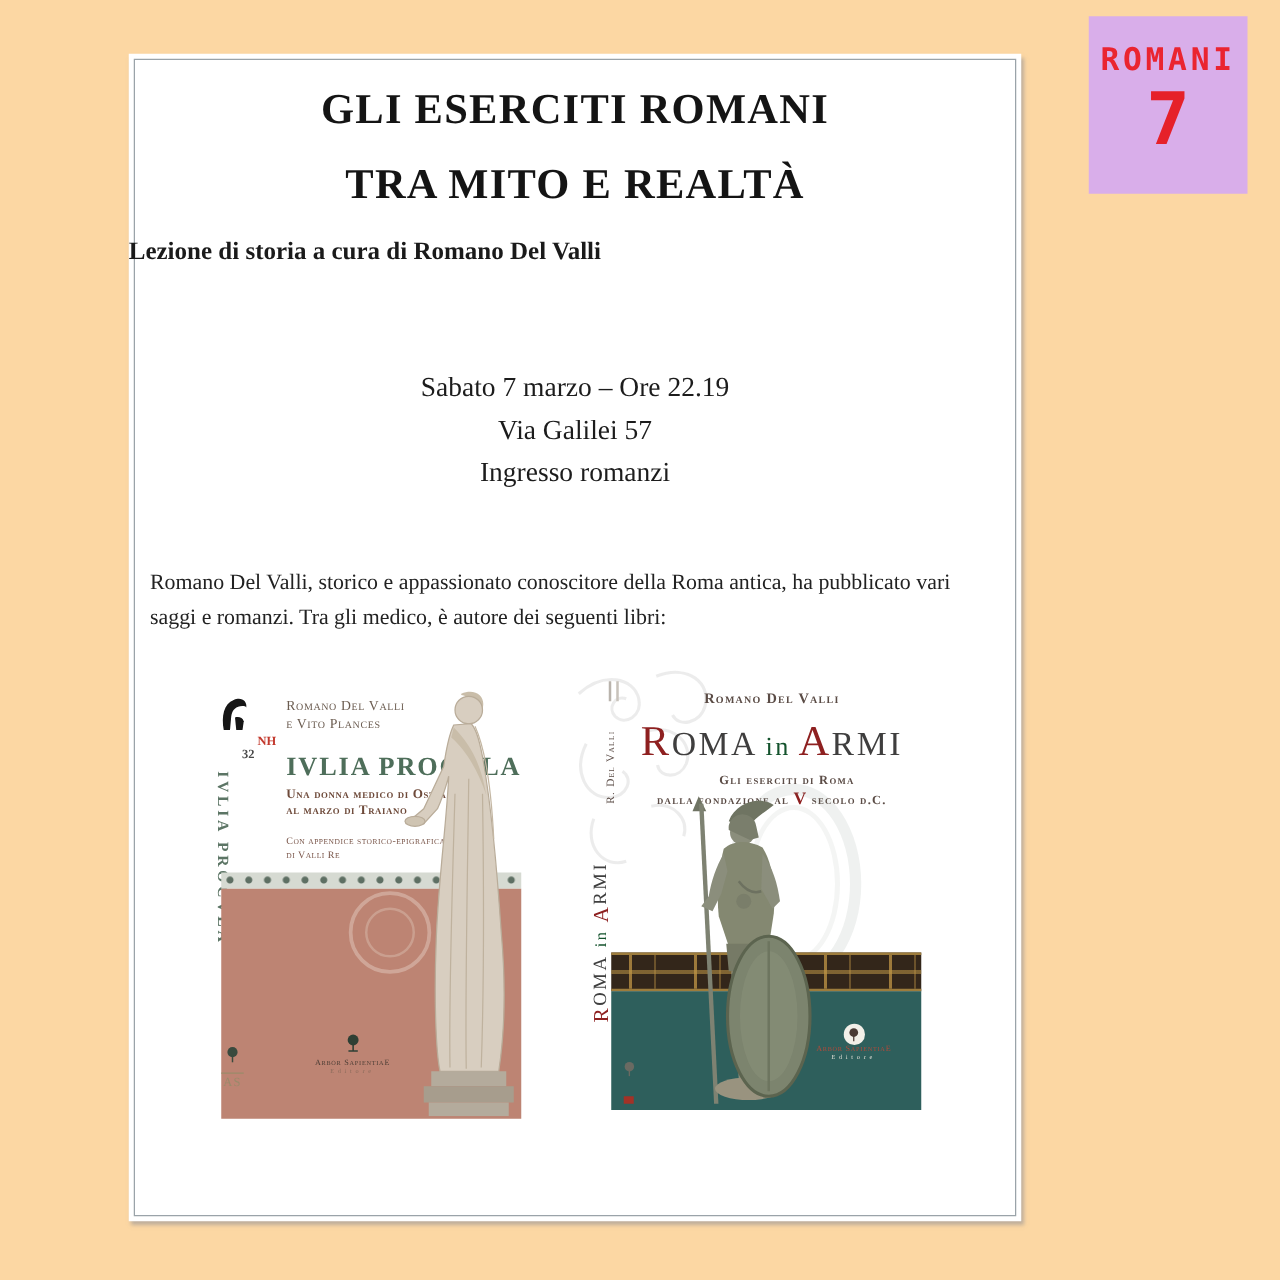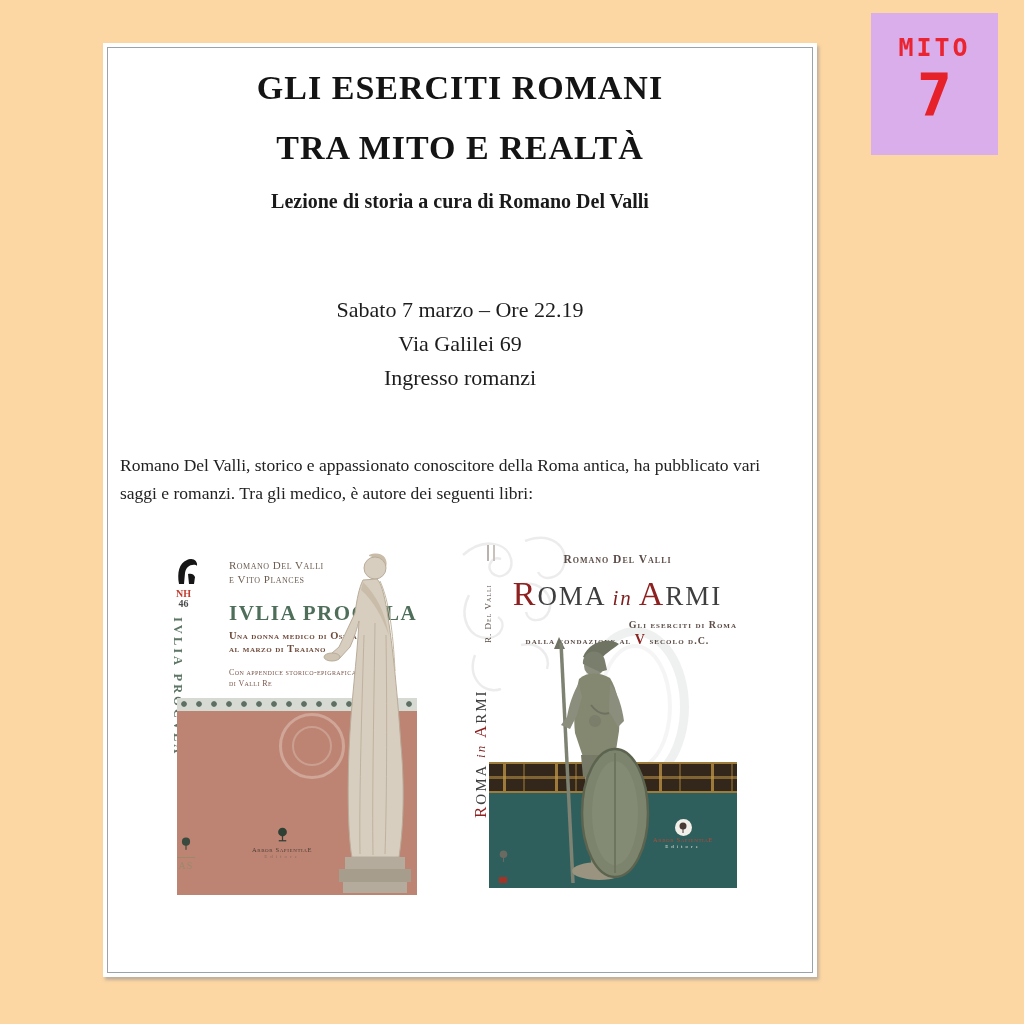--- a/index.html
+++ b/index.html
@@ -20,21 +20,21 @@
 
   
   .flyer { position:absolute; left:103px; top:43px; width:714px; height:934px;
     background:#ffffff; box-shadow:2px 3px 3px rgba(140,140,150,.55); }
   .flyer-border { position:absolute; inset:4px; border:1px solid #9aa3a9; pointer-events:none; }
 
   .title { position:absolute; left:0; width:100%; margin:0; text-align:center;
     font-weight:bold; color:#141414; font-size:34px; letter-spacing:1px; }
   .title.l1 { top:26px; }
   .title.l2 { top:86px; }
-  .lecture { position:absolute; top:147px; left:0; width:100%; text-align:center;
+  .lecture { position:absolute; top:147px; left:0; width:100%; 
     font-weight:bold; font-size:20px; color:#1a1a1a; }
 
   .event-block { position:absolute; top:250px; left:0; width:100%; text-align:center;
     font-size:22px; line-height:34px; color:#1c1c1c; }
 
   .desc { position:absolute; top:392px; left:17px; width:692px;
     font-size:17.5px; line-height:28px; color:#222;margin-top:16px; }
 
   
   .book { position:absolute; background:#fff; }
@@ -42,21 +42,21 @@
   .book-right { left:350px; top:488px; width:284px; height:357px; }
 
   .sc { font-variant:small-caps; }
   .vert-down { writing-mode:vertical-rl; }
   .vert-up   { writing-mode:vertical-rl; transform:rotate(180deg); }
 
   
   .bl-helmet { position:absolute; left:8px; top:12px; width:24px; height:30px; }
   .bl-series { position:absolute; left:9px; top:44px; text-align:center; line-height:10px;
     font-weight:bold; font-size:10px; }
-  .bl-series .code { color:#c33a2e; display:block; }
+  .bl-series .code { color:#c33a2e; display:block;margin-left:30px; }
   .bl-series .num  { color:#4a4a4a; display:block; }
   .bl-spine-title { position:absolute; left:3px; top:72px; height:215px;
     font-weight:bold; font-size:12.5px; letter-spacing:3px; color:#5c7565; }
   .bl-authors { position:absolute; left:62px; top:13px; font-size:11px; line-height:14px;
     color:#6b5c50; letter-spacing:.5px; }
   .bl-title { position:absolute; left:62px; top:56px; font-weight:bold; font-size:21px;
     letter-spacing:1.5px; color:#4e6e5a; }
   .bl-subtitle { position:absolute; left:62px; top:84px; font-weight:bold; font-size:10.5px;
     line-height:13px; color:#6e4a3a; letter-spacing:.5px; }
   .bl-note { position:absolute; left:62px; top:122px; font-size:8px; line-height:11px;
@@ -87,22 +87,22 @@
   .br-spine-author { position:absolute; left:30px; top:42px; height:70px;
     font-size:9px; letter-spacing:1px; color:#5b4c46; }
   .br-spine-title { position:absolute; left:18px; top:112px; height:175px;
     font-size:15px; letter-spacing:2px; color:#3f3f3f; }
   .br-author { position:absolute; left:45px; top:22px; width:239px; text-align:center;
     font-weight:bold; font-size:11.5px; letter-spacing:1px; color:#5b4c46; }
   .br-title { position:absolute; left:45px; top:44px; width:239px; text-align:center;
     letter-spacing:2px; color:#3f3e3e; white-space:nowrap; }
   .t-big   { font-size:34px; color:#8e2020; }
   .t-caps  { font-size:27px; }
-  .t-in    { font-size:21px; font-style:italic; color:#7f1d1d; }
-  .br-sub1 { position:absolute; left:45px; top:88px; width:239px; text-align:right;
+  .t-in    { font-size:21px; color:#14532d; }
+  .br-sub1 { position:absolute; left:57px; top:88px; width:239px; text-align:center;
     font-weight:bold; font-size:10px; letter-spacing:1px; color:#5b4c46; }
   .br-sub2 { position:absolute; left:45px; top:101px; width:239px; text-align:center;
     font-weight:bold; font-size:10px; letter-spacing:1px; color:#5b4c46; }
   .br-sub2 .v { font-size:14px; color:#8e2020; }
   .br-laurel { position:absolute; left:128px; top:96px; width:108px; height:160px; border-radius:50%;
     border:9px solid rgba(95,115,105,.10); }
   .br-laurel::after { content:""; position:absolute; inset:8px; border-radius:50%;
     border:4px solid rgba(95,115,105,.07); }
   .br-band { position:absolute; left:36px; top:231px; width:248px; height:31px;
     background-color:#33261a;
@@ -119,52 +119,52 @@
   .br-publisher .pub-name { color:#b24a3a; }
   .br-publisher .pub-role { color:#e8e4da; }
   .br-spine-logo { position:absolute; left:40px; top:318px; width:20px; text-align:center; z-index:6; }
   .br-spine-logo svg { width:11px; height:13px; }
   .br-spine-dot { width:8px; height:6px; background:#a33227; margin:10px auto 0; }
 </style>
 </head>
 <body>
 
 <div class="badge">
-  <div class="badge-month">MITO</div>
+  <div class="badge-month">ROMANI</div>
   <div class="badge-day">7</div>
 </div>
 
 <div class="flyer">
   <div class="flyer-border"></div>
 
   <h1 class="title l1">GLI ESERCITI ROMANI</h1>
   <h1 class="title l2">TRA MITO E REALTÀ</h1>
   <div class="lecture">Lezione di storia a cura di Romano Del Valli</div>
 
   <div class="event-block">
     <div>Sabato 7 marzo – Ore 22.19</div>
-    <div>Via Galilei 69</div>
+    <div>Via Galilei 57</div>
     <div>Ingresso romanzi</div>
   </div>
 
   <div class="desc">
     <div>Romano Del Valli, storico e appassionato conoscitore della Roma antica, ha pubblicato vari</div>
     <div>saggi e romanzi. Tra gli medico, è autore dei seguenti libri:</div>
   </div>
 
   <div class="book book-left">
 
     <svg class="bl-helmet" viewBox="0 0 24 30">
       <path d="M4,27 C2,16 4,6 12,3 C18,1 22,5 21,8 C15,7 11,10 10,16 L9,27 Z" fill="#161616"></path>
       <path d="M12,3 C18,0 23,4 22,9 C20,6 16,4 12,4 Z" fill="#161616"></path>
       <path d="M13,17 C16,16 19,17 20,20 L19,27 L14,27 Z" fill="#161616"></path>
     </svg>
     <div class="bl-series">
       <span class="code">NH</span>
-      <span class="num">46</span>
+      <span class="num">32</span>
     </div>
     <div class="bl-spine-title vert-down">IVLIA PROCVLA</div>
 
     <div class="bl-authors sc">
       <div>Romano Del Valli</div>
       <div>e Vito Plances</div>
     </div>
     <div class="bl-title">IVLIA PROCVLA</div>
     <div class="bl-subtitle sc">
       <div>Una donna medico di Ostia</div>

